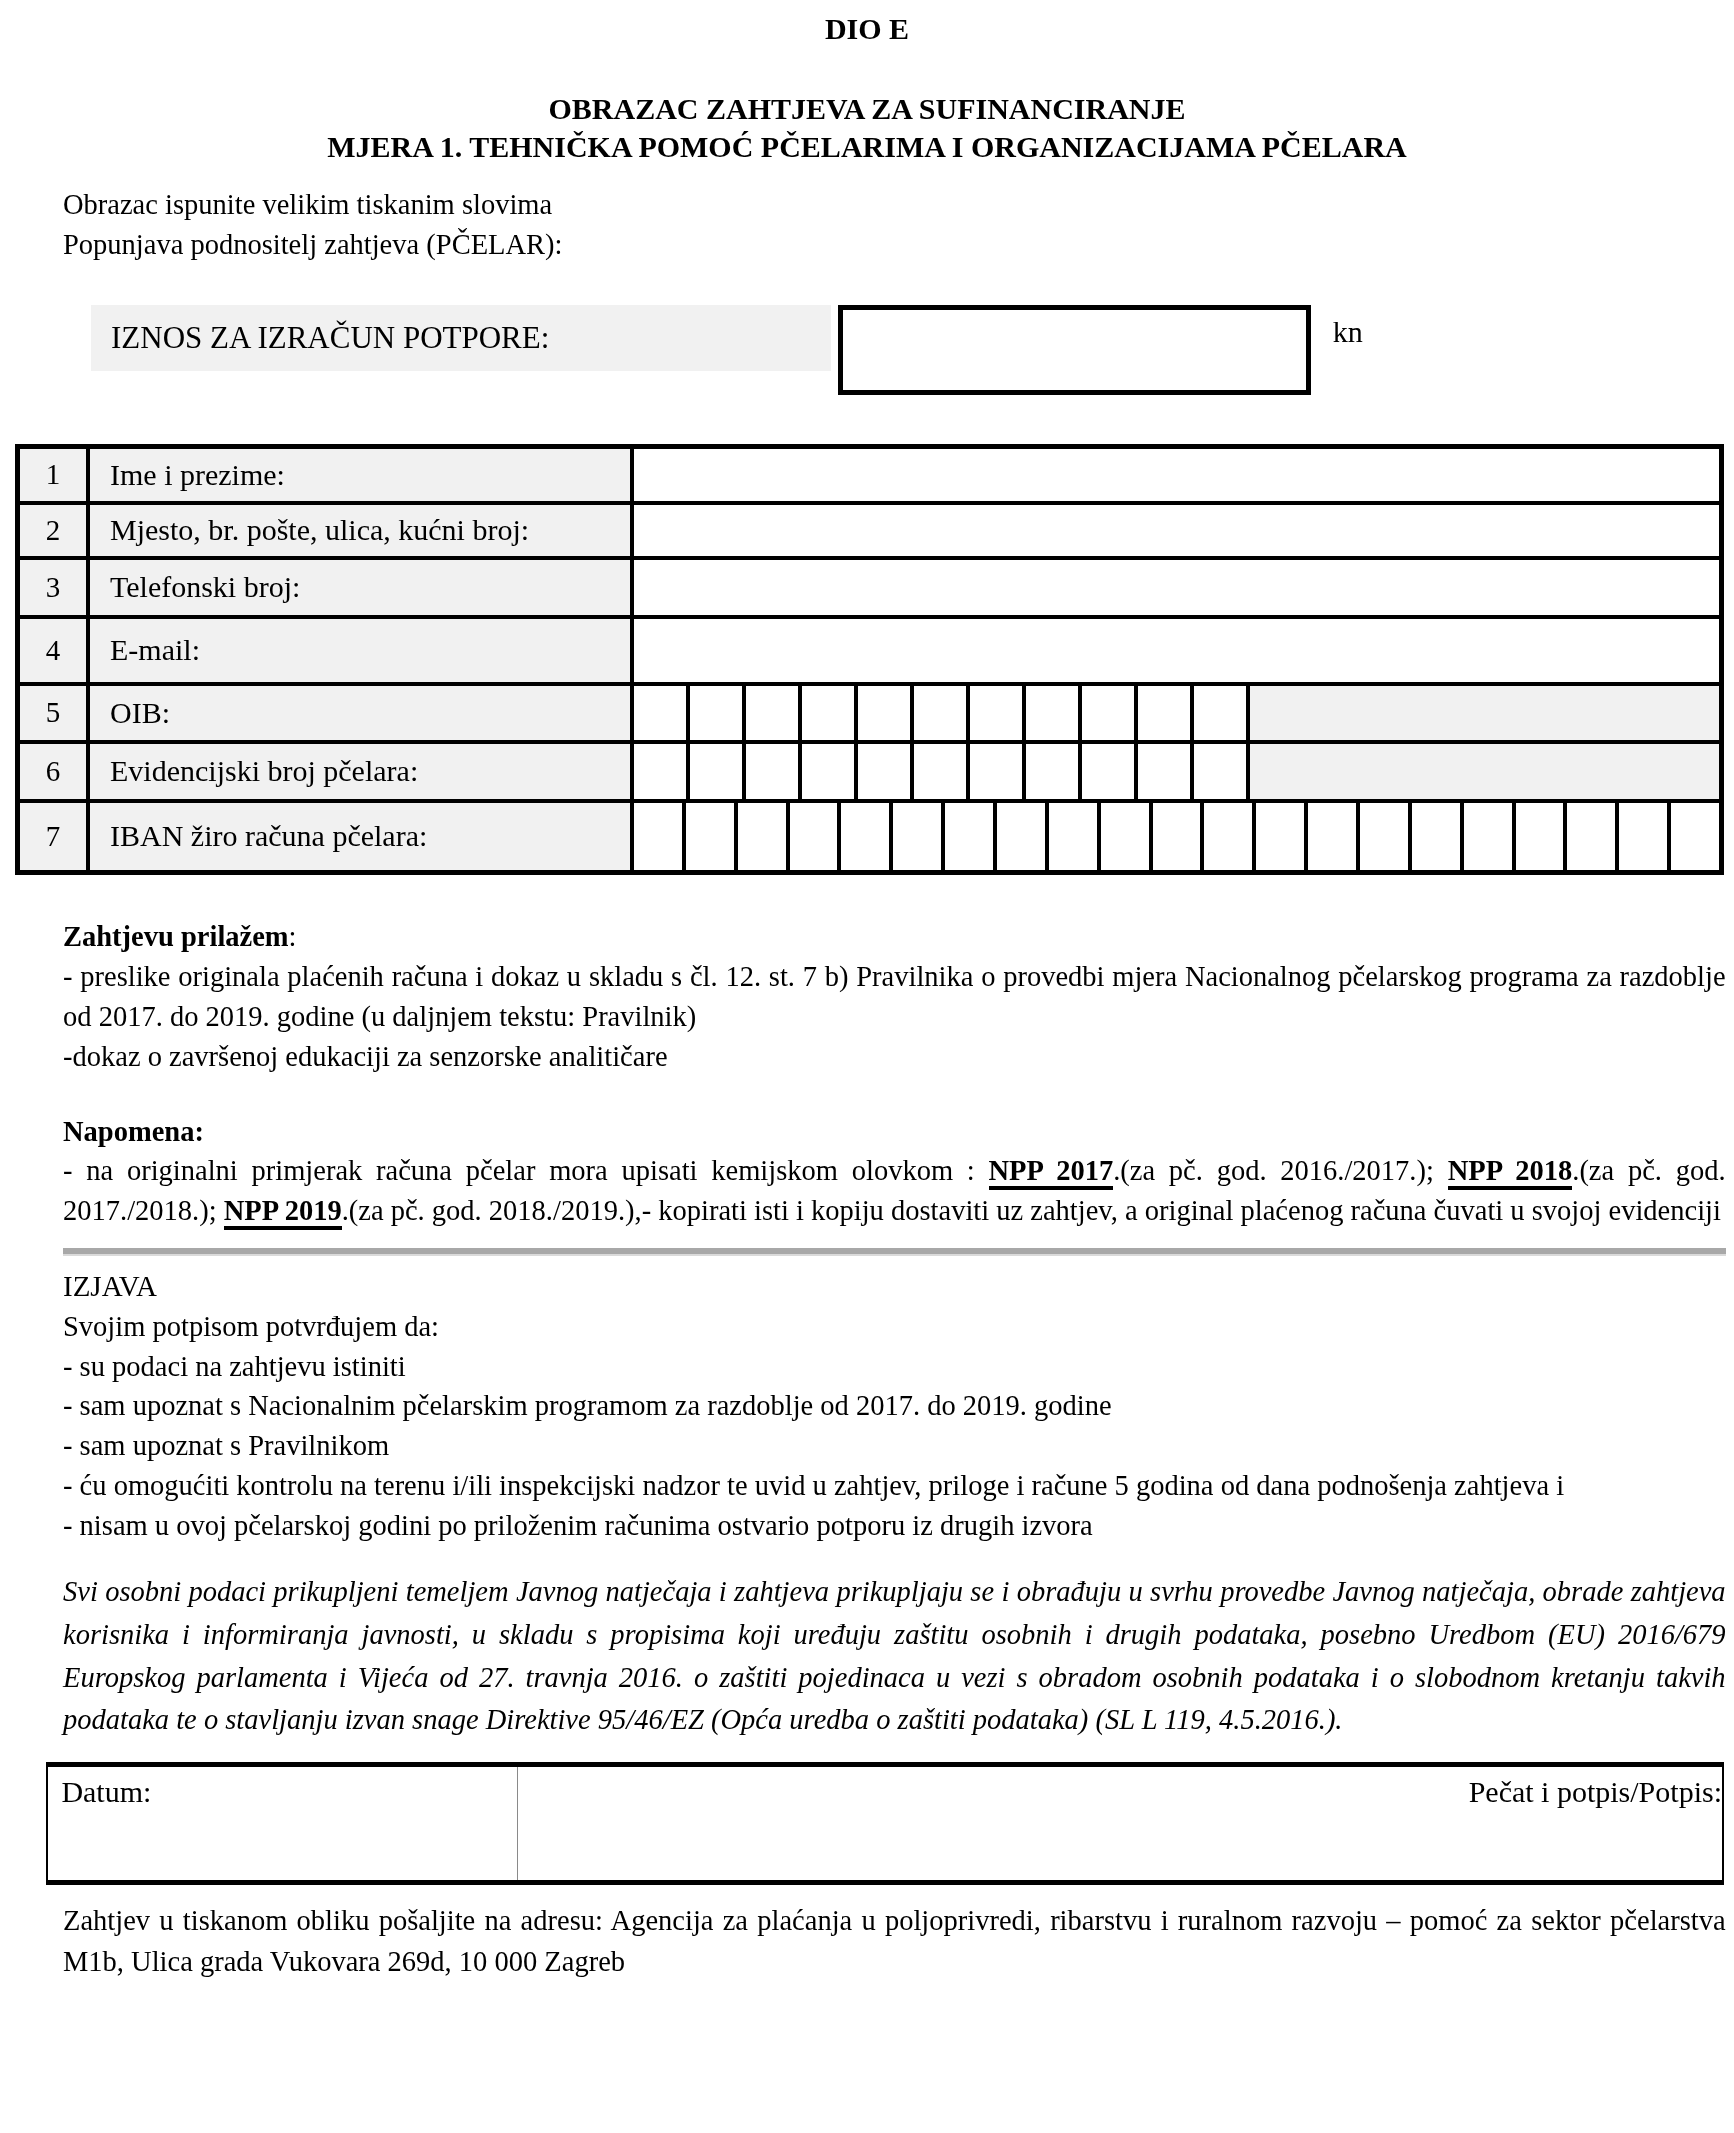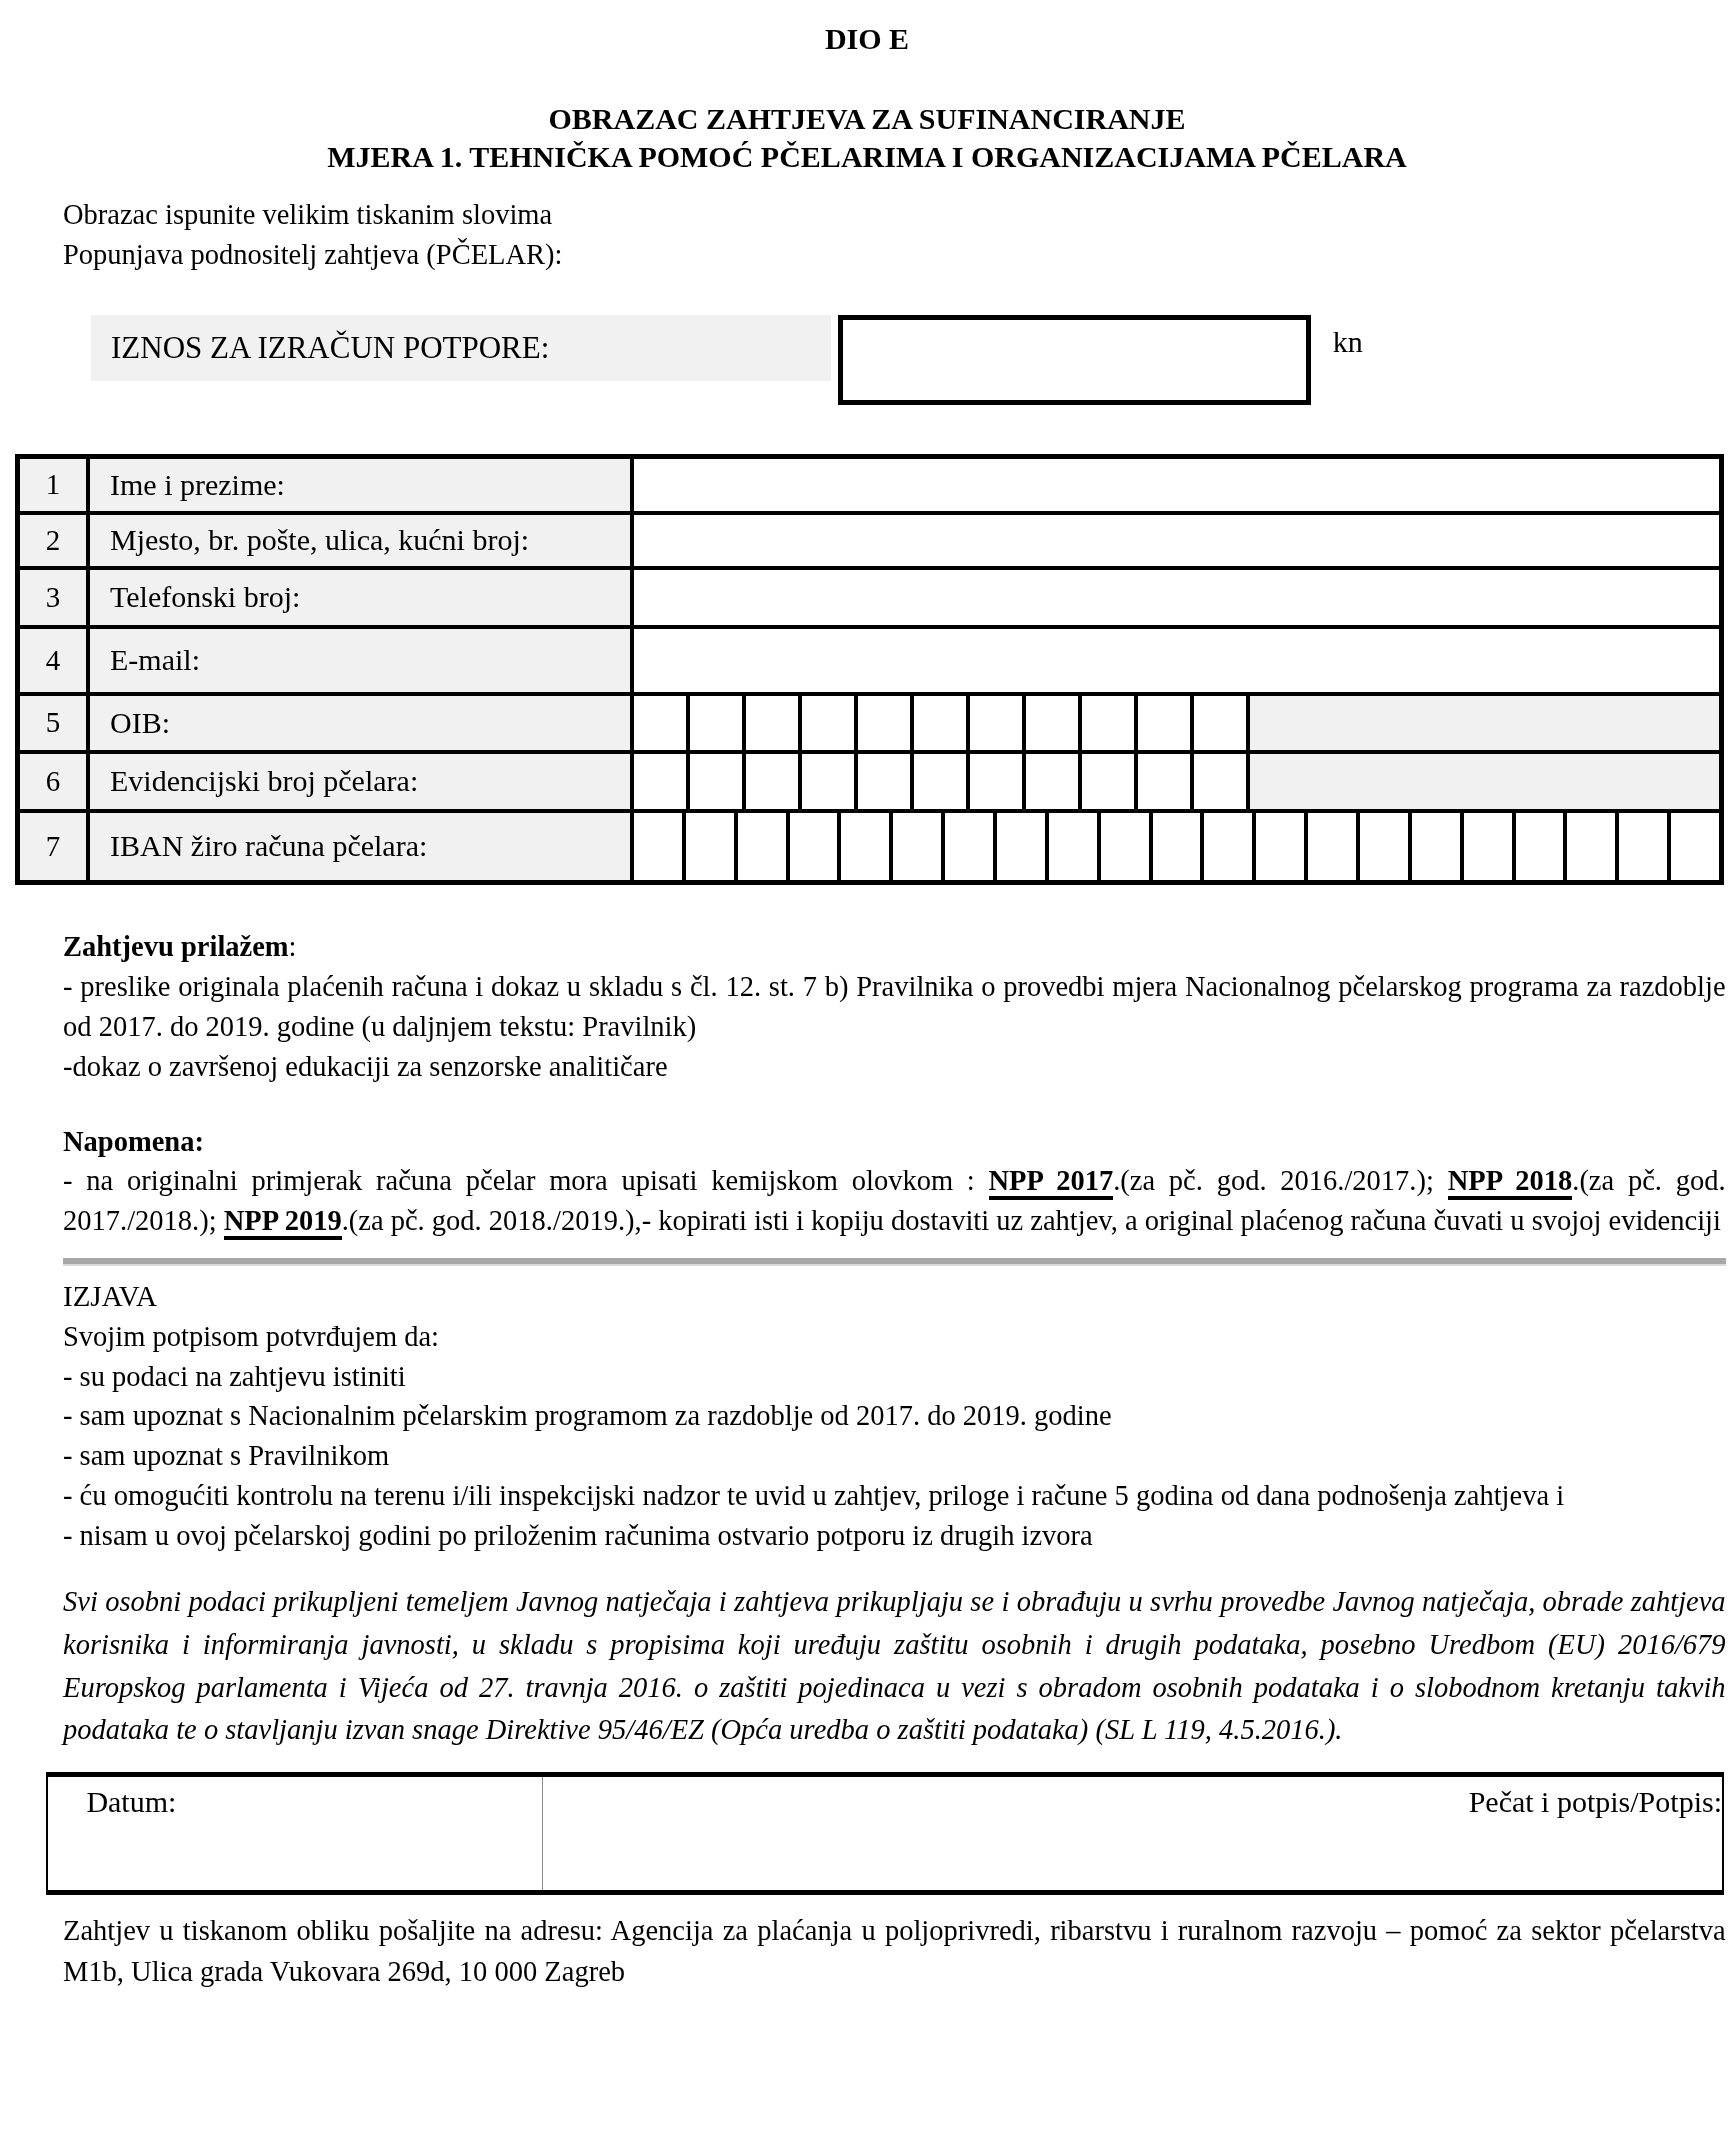--- a/index.html
+++ b/index.html
@@ -1,21 +1,21 @@
 <!DOCTYPE html>
 <html style="font-size:13.4px"><head>
 <meta charset="utf-8">
 <style>
   html, body { margin:0; padding:0; background:#ffffff; }
   body {
     width:1734px; height:2134px; overflow:hidden; position:relative;
     font-family:"Liberation Serif","DejaVu Serif",serif;
     color:#000; font-size:28.5px;
   }
-  .dio { text-align:center; font-weight:bold; font-size:30px; padding-top:22px; }
+  .dio { text-align:center; font-weight:bold; font-size:30px; padding-top:12px; }
   .titles { text-align:center; font-size:30px; line-height:1.25; margin-top:44px;font-weight:bold; }
   .instructions { margin:20px 8.4px 0 63px; font-size:28.5px; line-height:1.42; }
 
   .amount-row { margin:39px 0 0 91px; display:flex; align-items:flex-start; }
   .amount-label {
     width:740px; height:66px; background:#f1f1f1; box-sizing:border-box;
     display:flex; align-items:center; padding-left:20px; font-size:31px;
   }
   .amount-box { width:463px; height:80px; border:5.9px solid #000; background:#fff; margin-left:6.7px; }
   .amount-kn { margin-left:22px; padding-top:10px; font-size:30px; }
@@ -50,21 +50,21 @@
   .note { margin-top:35px; }
 
   .divider { margin:17px 8.4px 10px 63px; height:5.9px; background:#a8a8a8; border-bottom:2.5px solid #dadada; }
 
   .izjava-h { font-weight:normal; font-size:29px; }
   .privacy { margin-top:25px; font-style:italic; line-height:1.5; }
 
   .sig-table {
     margin:20px 10px 0 46px; height:123px; box-sizing:border-box; display:flex;
     border-top:5px solid #000; border-bottom:5px solid #000;
-    border-left:2.5px solid #000; border-right:2.5px solid #000;padding-left:25px;
+    border-left:2.5px solid #000; border-right:2.5px solid #000;
   }
   .sig-date { width:470px; min-width:470px; box-sizing:border-box; border-right:1.7px solid #8a8a8a; padding:8.4px 0 0 13.4px; font-size:30px; }
   .sig-stamp { flex:1; padding:8.4px 0 0 18.5px; font-size:30px;text-align:right; }
 
   .footer { margin:15px 8.4px 0 63px; font-size:28.5px; line-height:1.45; text-align:justify; }
 </style>
 </head>
 <body>
 
 <div class="dio">DIO E</div>

